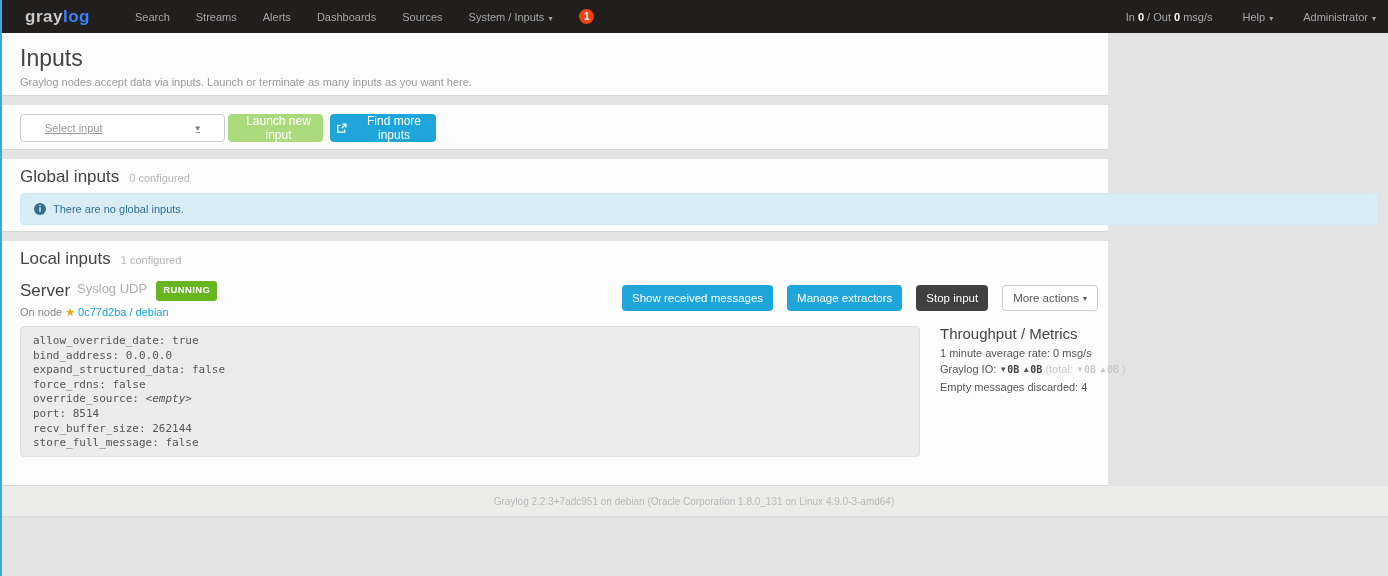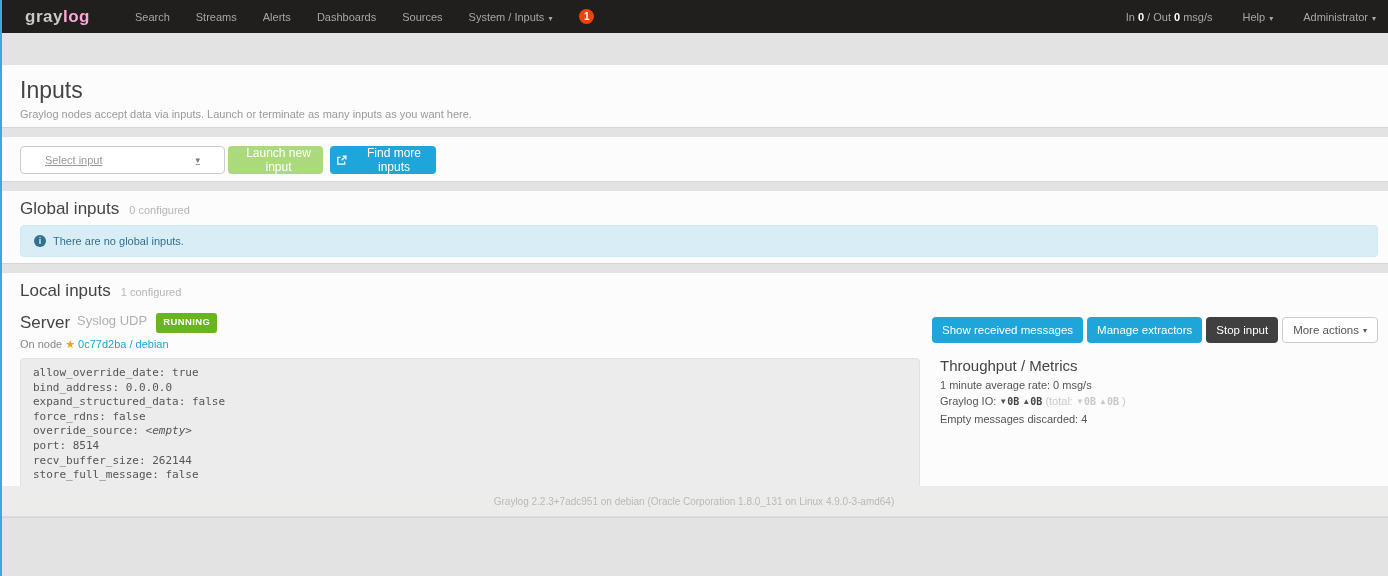--- a/index.html
+++ b/index.html
@@ -14,39 +14,39 @@
   .edge-stripe { position:absolute; left:0; top:0; width:2px; height:576px; background:#3aaadd; z-index:60; }
 
   
   .navbar {
     position:absolute; top:0; left:0; width:1388px; height:33px;
     background:#211e1e; display:flex; align-items:center;
     font-size:11px; color:#a6a6a6; z-index:40;
   }
   .logo { margin-left:25px; font-size:17px; font-weight:bold; letter-spacing:.5px; cursor:pointer; }
   .logo .lg-gray { color:#c9c9c9; }
-  .logo .lg-red  { color:#f9a8d4; }
+  .logo .lg-red  { color:#3b82f6; }
   .nav-items { display:flex; margin-left:32px; height:33px; align-items:center; }
   .nav-item { padding:0 13px; cursor:pointer; white-space:nowrap; }
   .caret { font-size:8px; margin-left:4px; color:#a6a6a6; }
   .badge-notif {
     min-width:15px; height:15px; border-radius:50%; background:#ec4410;
     color:#fff; font-size:10px; font-weight:bold;
     display:flex; align-items:center; justify-content:center;
     margin-left:14px; cursor:pointer; padding:0 2px;
   }
   .nav-right { margin-left:auto; display:flex; align-items:center; margin-right:12px; }
   .nav-io { white-space:nowrap; }
   .nav-io b { color:#ffffff; font-weight:bold; }
   .nav-menu { margin-left:30px; cursor:pointer; white-space:nowrap; }
 
   
   .band {
-    position:absolute; left:0; width:1388px; background:#fcfcfc;
-    border-top:1px solid #e2e2e2; border-bottom:1px solid #d6d6d6;margin-top:32px;
+    position:absolute; left:0; width:1108px; background:#fcfcfc;
+    border-top:1px solid #e2e2e2; border-bottom:1px solid #d6d6d6;
   }
   #band-header   { top:33px;  height:63px; border-top:none; }
   #band-launcher { top:104px; height:46px; }
   #band-global   { top:158px; height:74px; }
   #band-local    { top:240px; height:246px; }
 
   .page-title { position:absolute; left:20px; top:12px; font-size:23px; font-weight:400; color:#444; }
   .page-sub   { position:absolute; left:20px; top:43px; font-size:11px; color:#9a9a9a; }
 
   
@@ -89,21 +89,21 @@
   .server-name { font-size:17px; font-weight:500; color:#444; }
   .server-type { font-size:13px; color:#b0b0b0; margin-left:7px; }
   .badge-running {
     background:#69b521; color:#fff; font-size:9.5px; font-weight:bold;
     padding:3px 7px; border-radius:3px; margin-left:9px; letter-spacing:.4px;
   }
   .node-line { position:absolute; left:20px; top:65px; font-size:11px; color:#888; }
   .star-icon { color:#f5a50b; margin:0 3px; font-size:11px; }
   .node-link { color:#1aa6d8; text-decoration:none; cursor:pointer; }
 
-  .actions { position:absolute; right:10px; top:44px; display:flex; gap:4px; }
+  .actions { position:absolute; right:10px; top:44px; display:flex; gap:14px; }
   .btn-a { height:26px; font-size:11.5px; padding:0 10px; border-radius:4px; white-space:nowrap; }
   .btn-blue  { background:#1ea6da; }
   .btn-stop  { background:#404040; }
   .btn-more  { background:#fff; color:#555; border:1px solid #ccc; }
   .btn-more .caret { color:#555; }
 
   .config-well {
     position:absolute; left:20px; top:85px; width:900px; height:131px;
     background:#ececec; border:1px solid #e0e0e0; border-radius:4px;
     padding:7px 12px; overflow:hidden;

